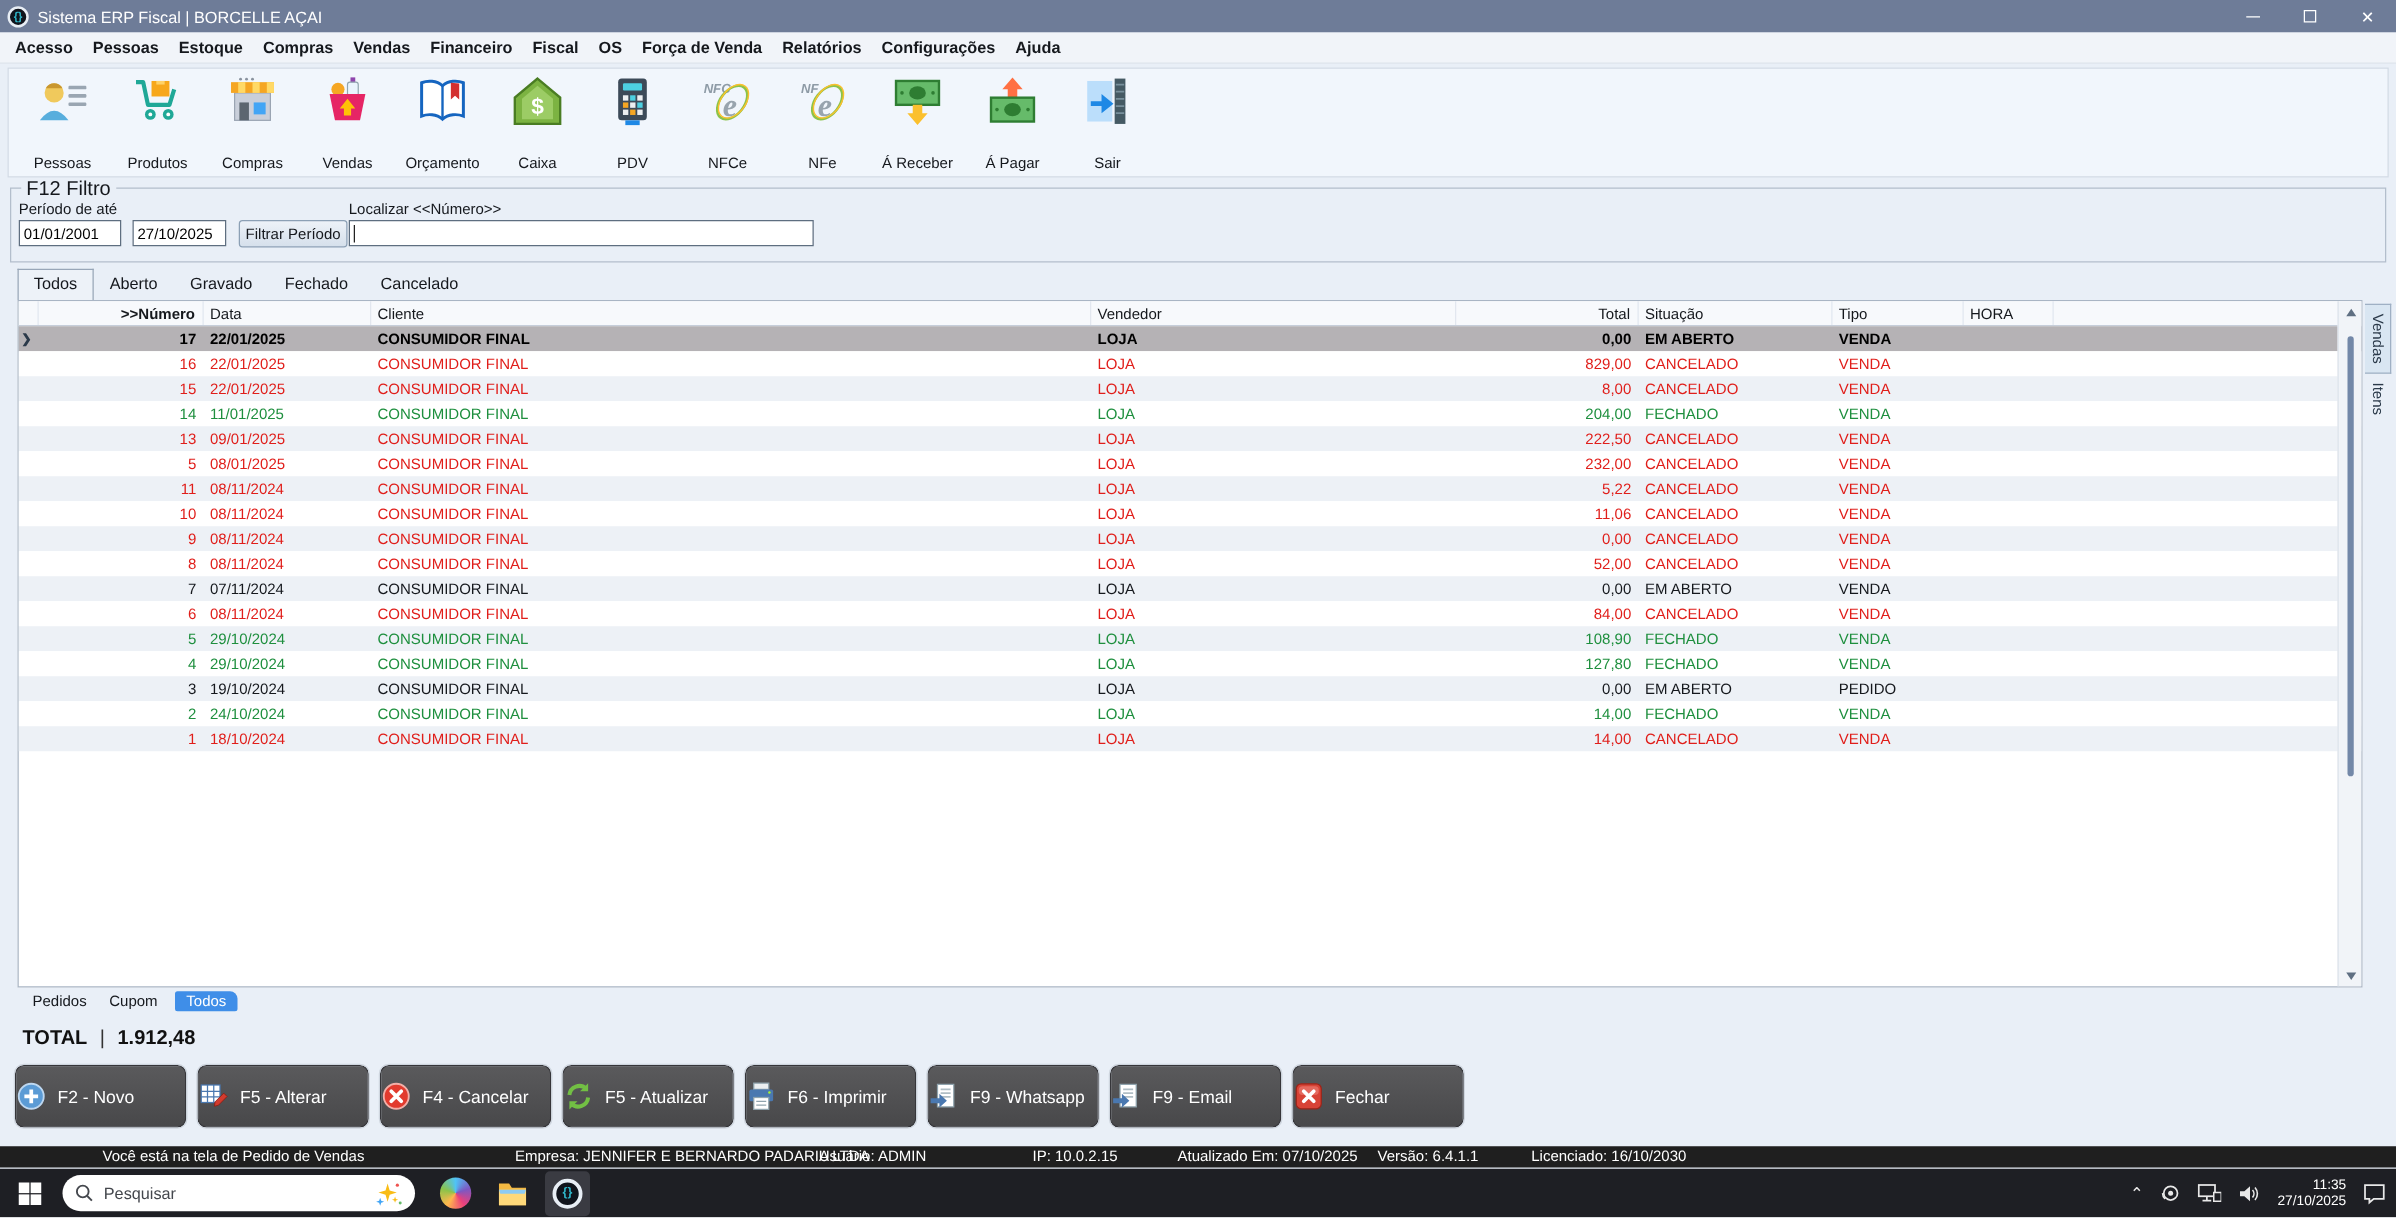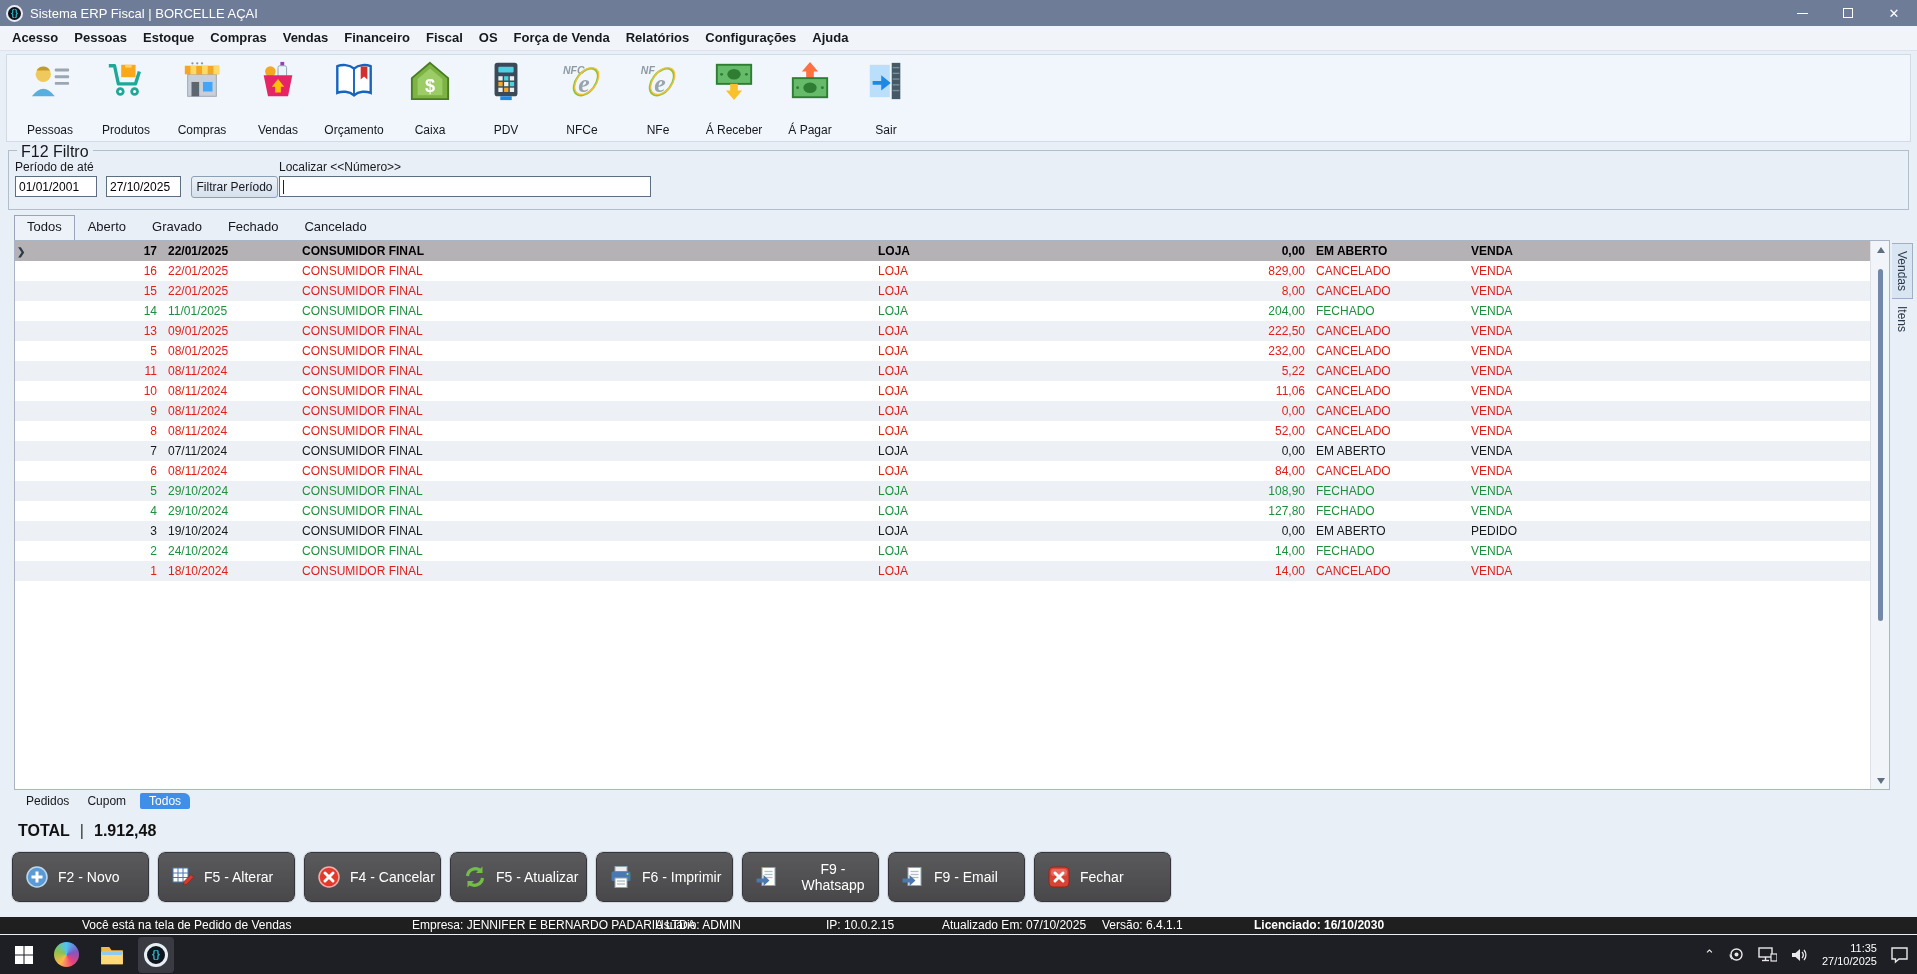--- a/index.html
+++ b/index.html
@@ -98,21 +98,21 @@
   .btab { color:#15181d; padding:1px 4px; }
   .btab.sel { background:#3F8EE8; color:#fff; padding:1px 9px; border-radius:2px 6px 2px 2px; }
   .total-row { position:absolute; top:822px; left:18px; font-size:16px; font-weight:bold;
                color:#111; display:flex; gap:10px; align-items:center; }
   .total-sep { font-weight:normal; color:#333; }
 
   
   .actions { position:absolute; top:852px; left:12px; display:flex; gap:9px; }
   .abtn { width:137px; height:50px; background:linear-gradient(#5A5A5C,#48484A); border:1px solid #36363a;
           outline:1px solid #cfd6df; border-radius:7px; color:#fff; font-size:14px;
-          display:flex; align-items:center; gap:9px; padding-left:12px;
+          display:flex; align-items:center; gap:9px; padding-left:0;
           font-family:"Liberation Sans", sans-serif; }
   .abtn svg { width:24px; height:24px; flex:none; }
 
   
   .appstatus { position:absolute; top:917px; left:0; right:0; height:17px; background:#1F1F1F;
                color:#fff; font-size:12px; }
   .appstatus span { position:absolute; top:1px; white-space:nowrap; }
 
   
   .taskbar { position:absolute; top:935px; left:0; right:0; height:39px; background:#1E1F24;
@@ -333,20 +333,31 @@
 
   <div class="status-tabs">
       <div class="stab sel">Todos</div>
       <div class="stab">Aberto</div>
       <div class="stab">Gravado</div>
       <div class="stab">Fechado</div>
       <div class="stab">Cancelado</div>
     </div>
 
   <div class="grid">
+    <div class="grid-head">
+      <div class="c-ind"></div>
+      <div class="c-num ghead-num">&gt;&gt;Número</div>
+      <div class="c-data">Data</div>
+      <div class="c-cli">Cliente</div>
+      <div class="c-ven">Vendedor</div>
+      <div class="c-tot">Total</div>
+      <div class="c-sit">Situação</div>
+      <div class="c-tip">Tipo</div>
+      <div class="c-hora">HORA</div>
+    </div>
     <div class="grid-body">
         <div class="grow odd selected">
     <div class="c-ind">❯</div>
     <div class="c-num">17</div>
     <div class="c-data">22/01/2025</div>
     <div class="c-cli">CONSUMIDOR FINAL</div>
     <div class="c-ven">LOJA</div>
     <div class="c-tot">0,00</div>
     <div class="c-sit">EM ABERTO</div>
     <div class="c-tip">VENDA</div>
@@ -634,30 +645,44 @@
       </button>
   </div>
 
   <div class="appstatus">
     <span style="left:82px;">Você está na tela de Pedido de Vendas</span>
     <span style="left:412px;">Empresa: JENNIFER E BERNARDO PADARIA LTDA</span>
     <span style="left:655px;text-align:right;">Usuário: ADMIN</span>
     <span style="left:826px;">IP: 10.0.2.15</span>
     <span style="left:942px;">Atualizado Em: 07/10/2025</span>
     <span style="left:1102px;">Versão: 6.4.1.1</span>
-    <span style="left:1254px;font-weight:bold;">Licenciado: 16/10/2030</span>
+    <span style="left:1225px;">Licenciado: 16/10/2030</span>
   </div>
 
   <div class="taskbar">
     <svg class="tb-start" viewBox="0 0 20 20">
         <rect x="1" y="1" width="8.5" height="8.5" fill="#fff"></rect>
         <rect x="10.5" y="1" width="8.5" height="8.5" fill="#fff"></rect>
         <rect x="1" y="10.5" width="8.5" height="8.5" fill="#fff"></rect>
         <rect x="10.5" y="10.5" width="8.5" height="8.5" fill="#fff"></rect>
       </svg>
+    <div class="tb-search">
+      <svg width="15" height="15" viewBox="0 0 15 15">
+          <circle cx="6.2" cy="6.2" r="4.7" fill="none" stroke="#44474d" stroke-width="1.5"></circle>
+          <line x1="9.8" y1="9.8" x2="13.5" y2="13.5" stroke="#44474d" stroke-width="1.5"></line>
+        </svg>
+      <span class="tb-search-text">Pesquisar</span>
+      <svg width="22" height="22" viewBox="0 0 24 24">
+          <path d="M11 3 L12.8 9.2 L19 11 L12.8 12.8 L11 19 L9.2 12.8 L3 11 L9.2 9.2 Z" fill="#F9BC15"></path>
+          <path d="M4.5 15.5 l0.9 2.6 2.6 0.9 -2.6 0.9 -0.9 2.6 -0.9 -2.6 -2.6 -0.9 2.6 -0.9 z" fill="#42A5F5"></path>
+          <path d="M17.5 14.5 l0.7 2 2 0.7 -2 0.7 -0.7 2 -0.7 -2 -2 -0.7 2 -0.7 z" fill="#F9BC15"></path>
+          <circle cx="19.5" cy="4.5" r="1.4" fill="#EF5350"></circle>
+          <circle cx="22" cy="20" r="1.3" fill="#66BB6A"></circle>
+        </svg>
+    </div>
     <div class="tb-ico">
         <div class="copilot"></div>
       </div>
     <div class="tb-ico">
       <svg width="26" height="26" viewBox="0 0 24 24">
           <path d="M2 4.5 h7.5 l2 3 H22 v13 H2 z" fill="#F4B942"></path>
           <path d="M2 9 h20 v11.5 H2 z" fill="#FFD97A"></path>
           <path d="M2 9 h20 l-1 3 H3 z" fill="#8ECBF2"></path>
         </svg>
     </div>

